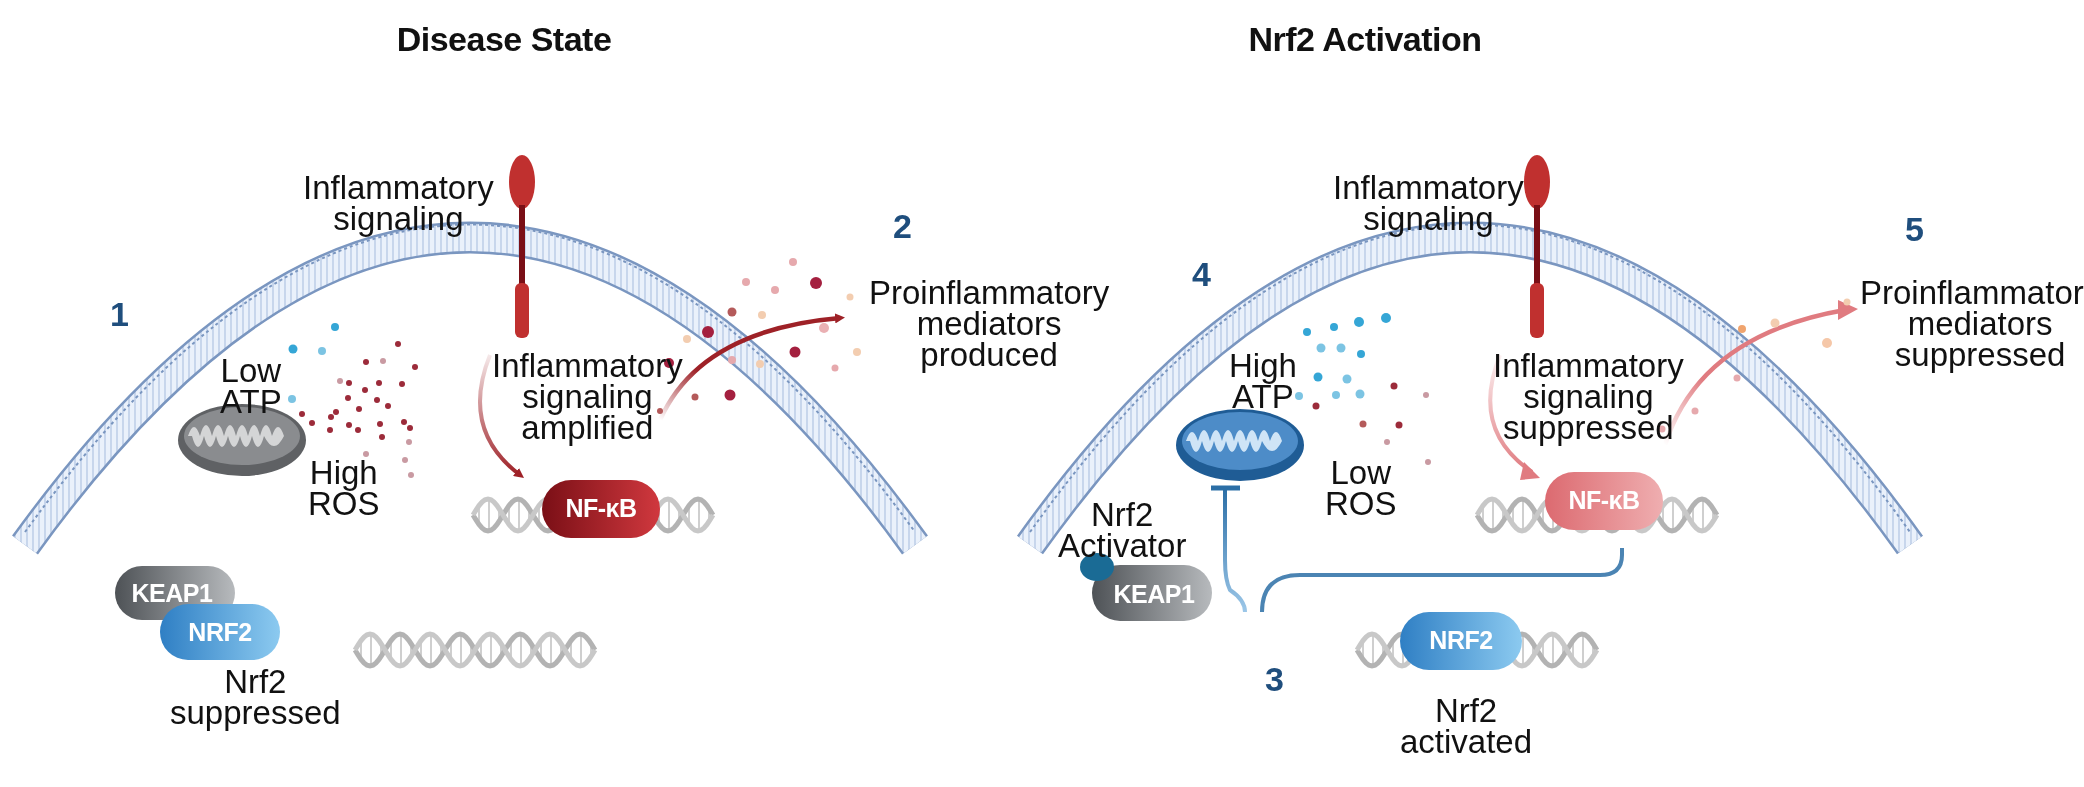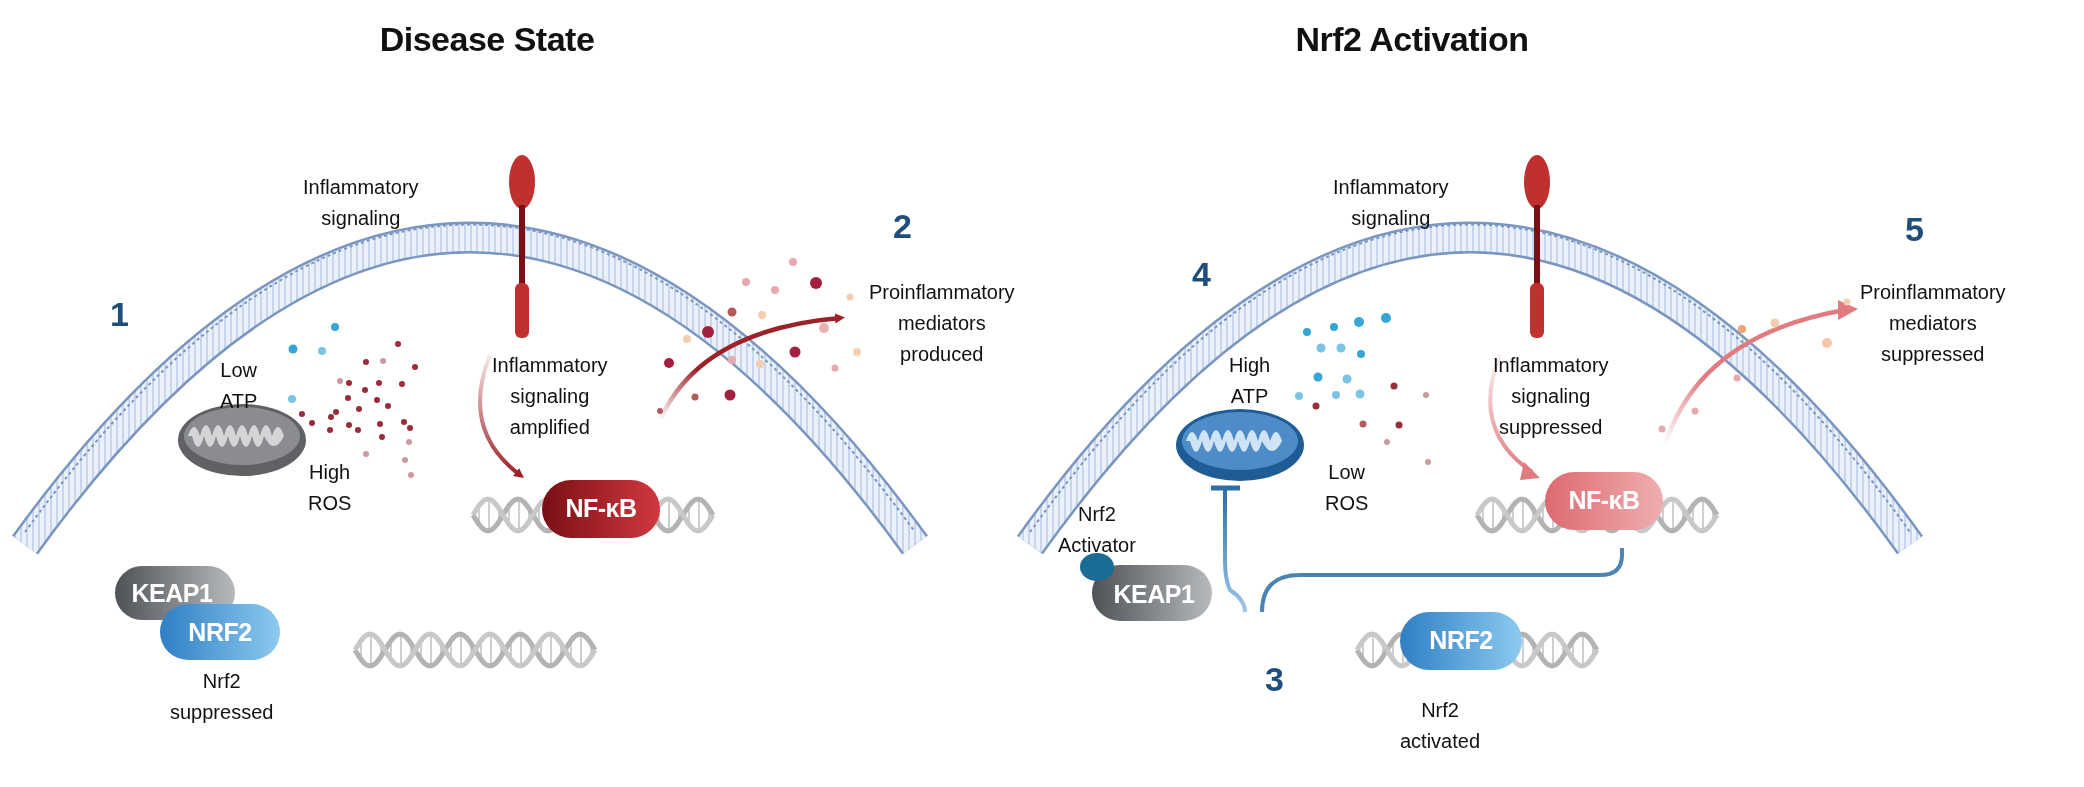--- a/index.html
+++ b/index.html
@@ -1,20 +1,20 @@
 <!DOCTYPE html>
 <html><head>
 <meta charset="utf-8">
 <style>
   html, body { margin:0; padding:0; background:#ffffff; }
   body { width:2084px; height:787px; position:relative; overflow:hidden;
          font-family:"Liberation Sans", "DejaVu Sans", sans-serif; color:#111; }
   #diagram { position:absolute; left:0; top:0; }
   .title { position:absolute; top:20px; font-size:34px; font-weight:bold; letter-spacing:-0.5px; text-align:center; width:400px; }
-  .lbl { position:absolute; font-size:20px; line-height:31px; text-align:center; color:#111; white-space:pre; }
+  .lbl { position:absolute; font-size:33px; line-height:31px; text-align:center; color:#111; white-space:pre; }
   .lbl.left { text-align:center; }
   .step { position:absolute; font-size:34px; font-weight:bold; color:#1f4e7d; }
   .pill-text { font-family:"Liberation Sans", sans-serif; font-weight:bold; font-size:25px; fill:#fff; letter-spacing:-0.5px; }
 </style>
 </head>
 <body>
 
 <svg id="diagram" width="2084" height="787" viewBox="0 0 2084 787" xmlns="http://www.w3.org/2000/svg">
   <defs>
     <pattern id="memPattern" width="6" height="6" patternUnits="userSpaceOnUse">
@@ -346,22 +346,22 @@
     </g>
 
     <g>
       <rect x="1092" y="565" width="120" height="56" rx="28" fill="url(#keapGrad)"></rect>
       <text class="pill-text" x="1154" y="603" text-anchor="middle">KEAP1</text>
     </g>
     <ellipse cx="1097" cy="567" rx="17" ry="14" fill="#1a6b95"></ellipse>
   </g>
 </svg>
 
-<div class="title" style="left:287px;">Disease State</div>
-<div class="title" style="left:1212px;">Nrf2 Activation</div>
+<div class="title" style="left:304px;">Disease State</div>
+<div class="title" style="left:1165px;">Nrf2 Activation</div>
 
 <div class="lbl" style="left:303px;top:172px;">Inflammatory
 signaling</div>
 <div class="lbl" style="left:220px;top:355px;">Low
 ATP</div>
 <div class="lbl" style="left:308px;top:457px;">High
 ROS</div>
 <div class="lbl left" style="left:492px;top:350px;">Inflammatory
 signaling
 amplified</div>

